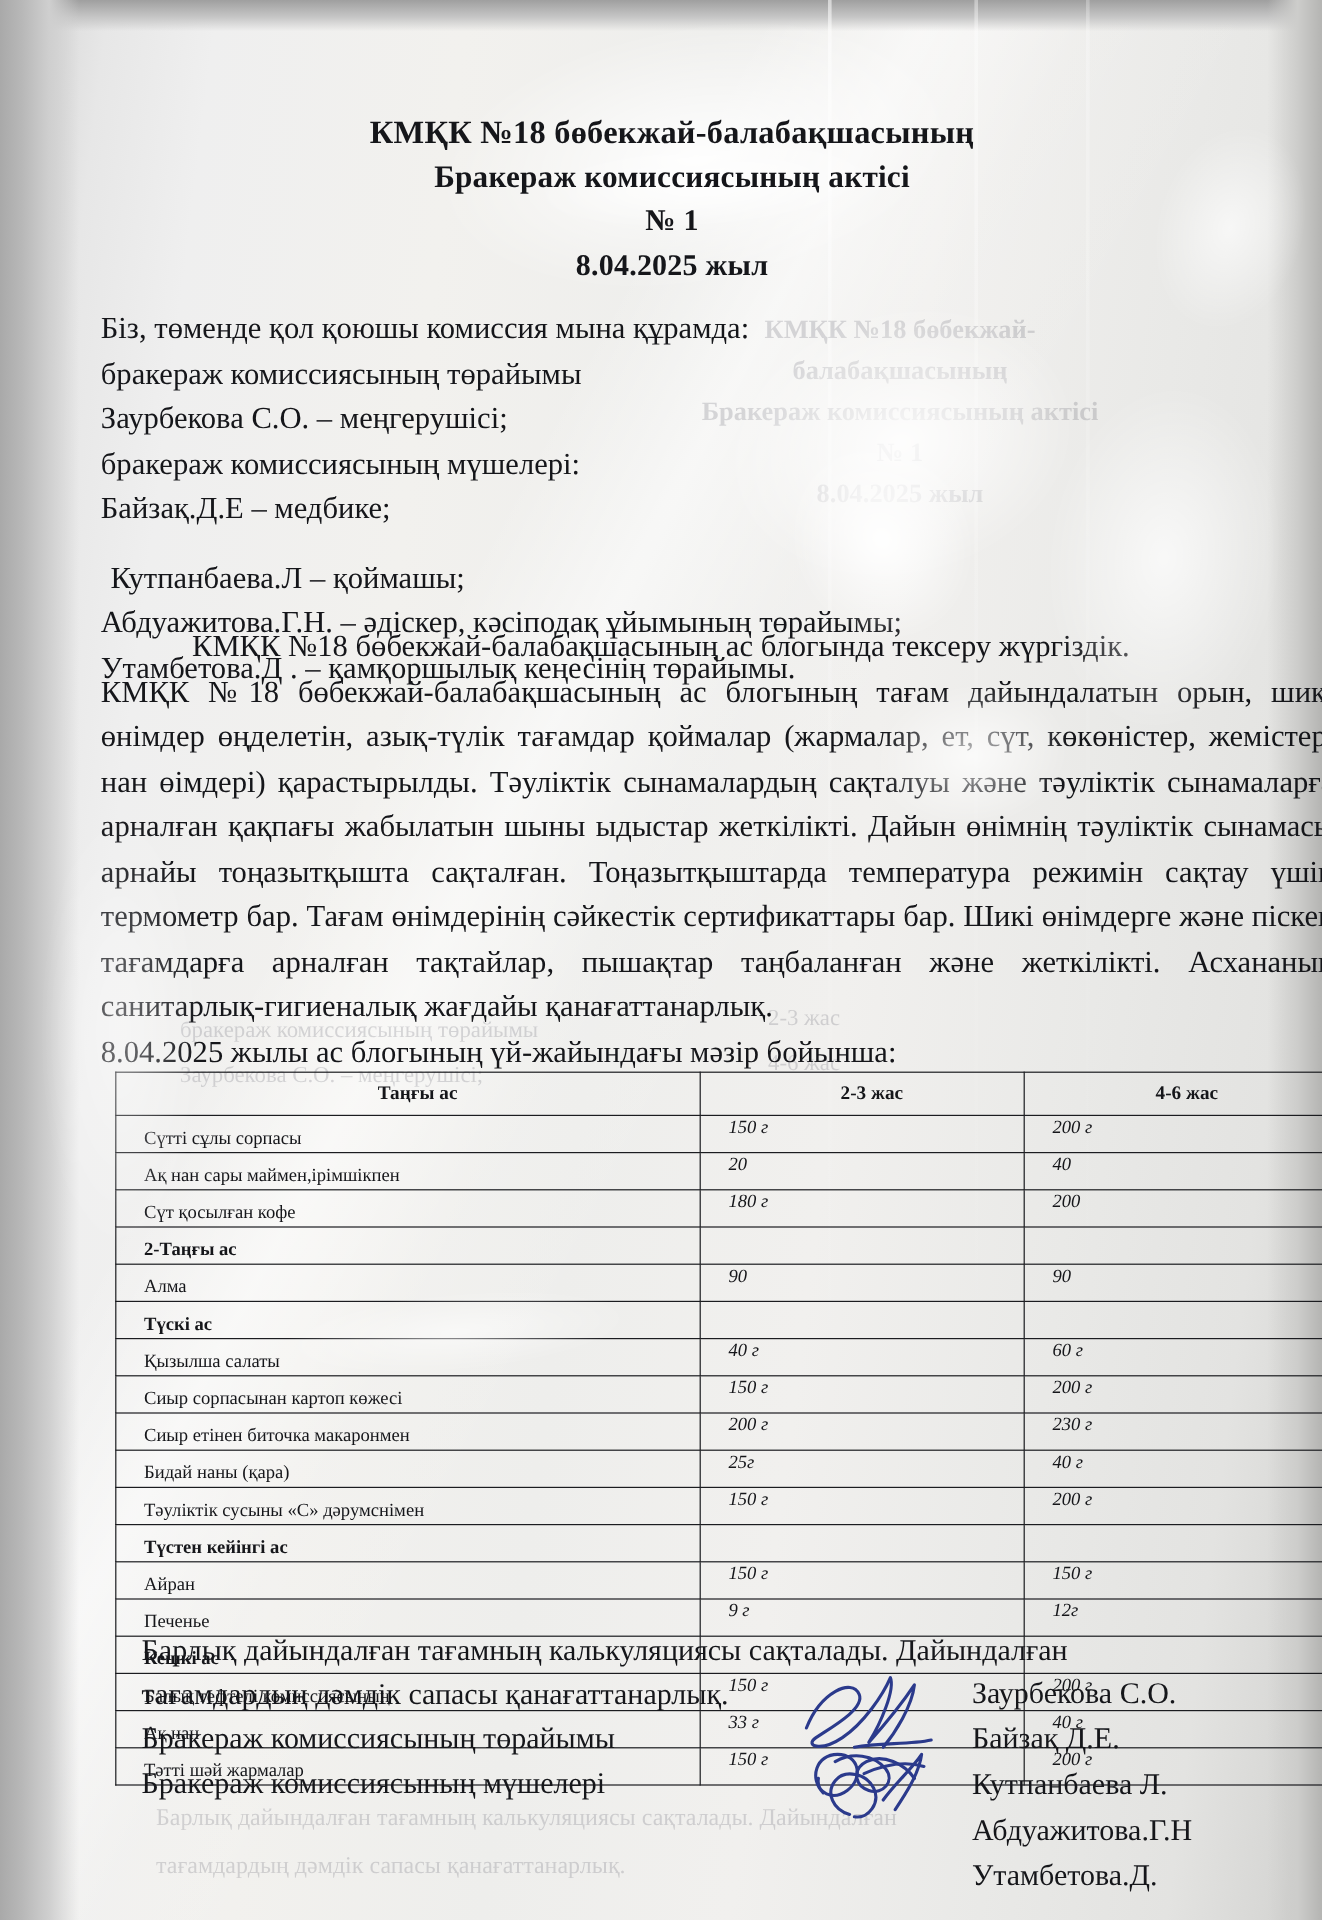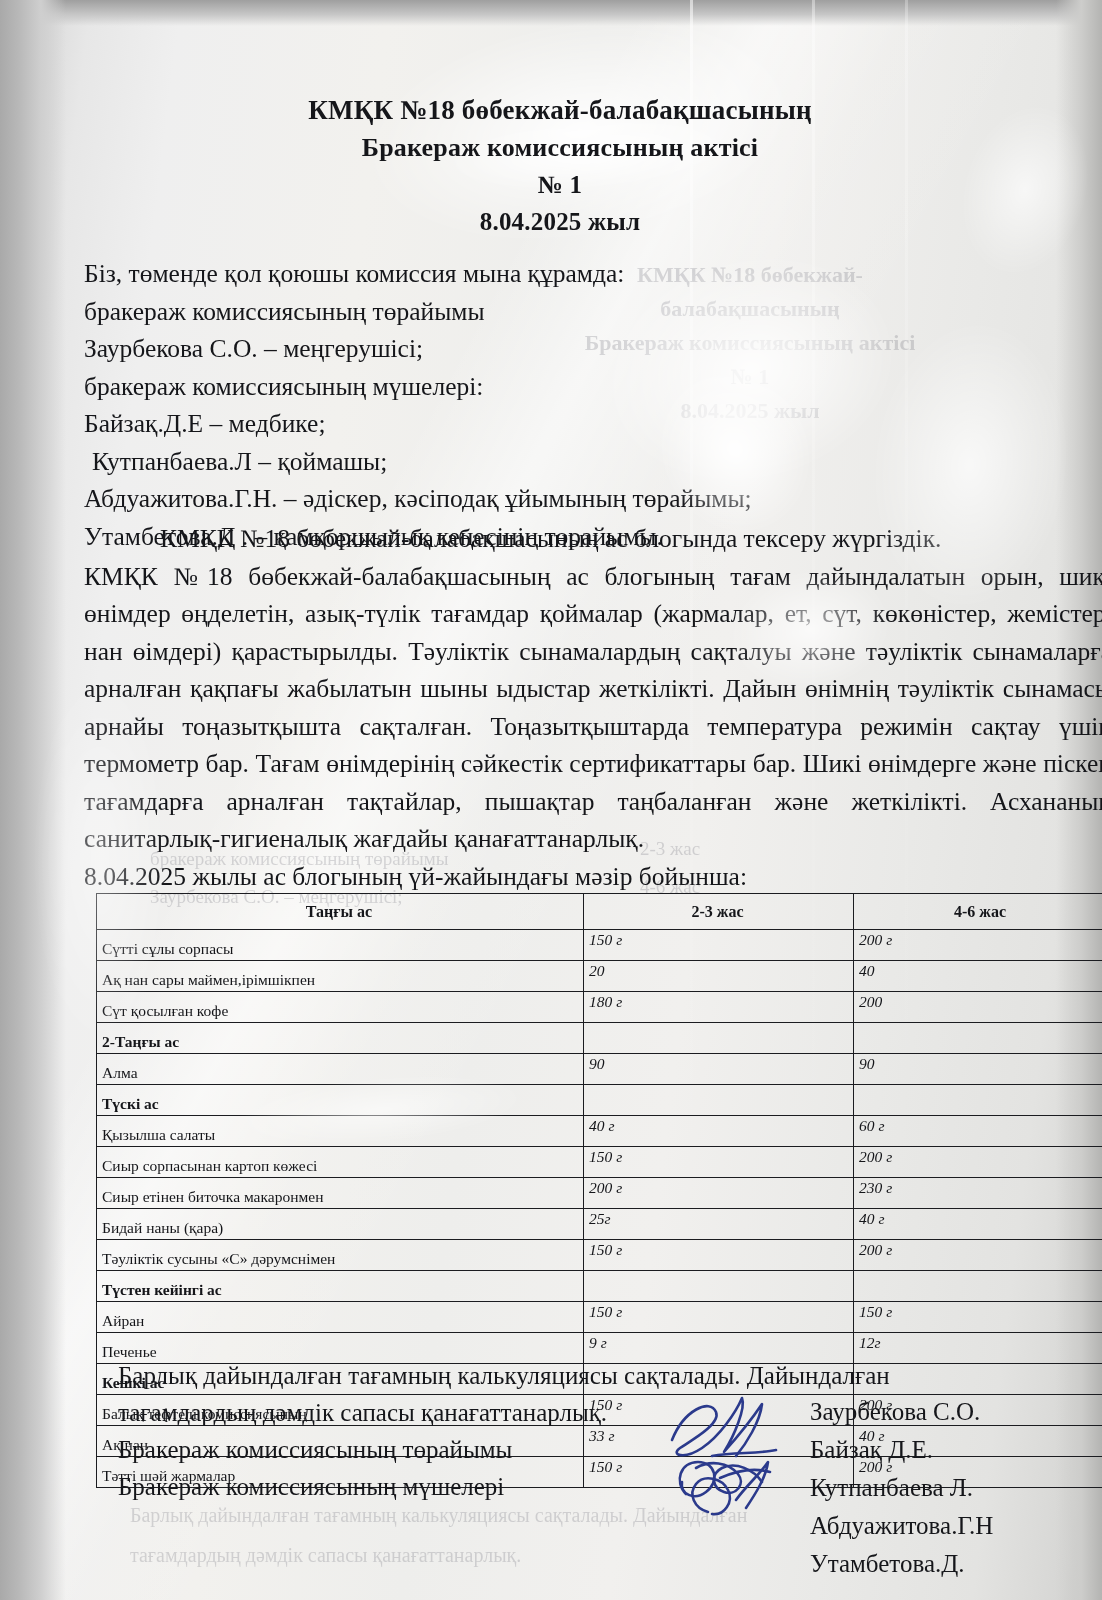--- a/index.html
+++ b/index.html
@@ -91,39 +91,39 @@
     text-align:center;font-weight:bold;
     font-size:27px;line-height:37px;letter-spacing:.2px;
   }
   #title-block{position:absolute;left:120px;top:92px;width:880px;}
   .title.sub{font-size:26px;}
   .title.num{font-size:25px;}
   .title.date{font-size:25px;}
 
   #intro{position:absolute;left:84px;top:255px;width:960px;}
   .line{font-size:25.5px;line-height:37.5px;white-space:nowrap;}
-  .line.ind{padding-left:8px;}
+  .line.ind{padding-left:8px;margin-top:20px;}
 
   #para{position:absolute;left:84px;top:520px;width:1030px;}
   .p1{font-size:25.5px;line-height:37.5px;text-indent:76px;}
   .pj{font-size:25.5px;line-height:37.5px;text-align:justify;width:1028px;}
   .pn{font-size:25.5px;line-height:37.5px;}
 
   
   #menu-table{
     position:absolute;left:96px;top:893px;width:1012px;
     border-collapse:collapse;table-layout:fixed;
     font-family:"Liberation Serif","DejaVu Serif",serif;
   }
   #menu-table col.c1{width:487px;}
   #menu-table col.c2{width:270px;}
   #menu-table col.c3{width:255px;}
   #menu-table th,#menu-table td{
     border:1.6px solid #1b1c20;
-    padding:2px 7px 3px 5px;
+    padding:2px 7px 3px 23px;
     vertical-align:bottom;
     height:25px;
     font-size:15.5px;
     line-height:17px;
   }
   #menu-table th{
     text-align:center;font-weight:bold;font-size:16px;height:30px;vertical-align:middle;
   }
   #menu-table td.dish{text-align:left;}
   #menu-table td.amt{text-align:left;vertical-align:top;padding-top:1px;font-style:italic;}

